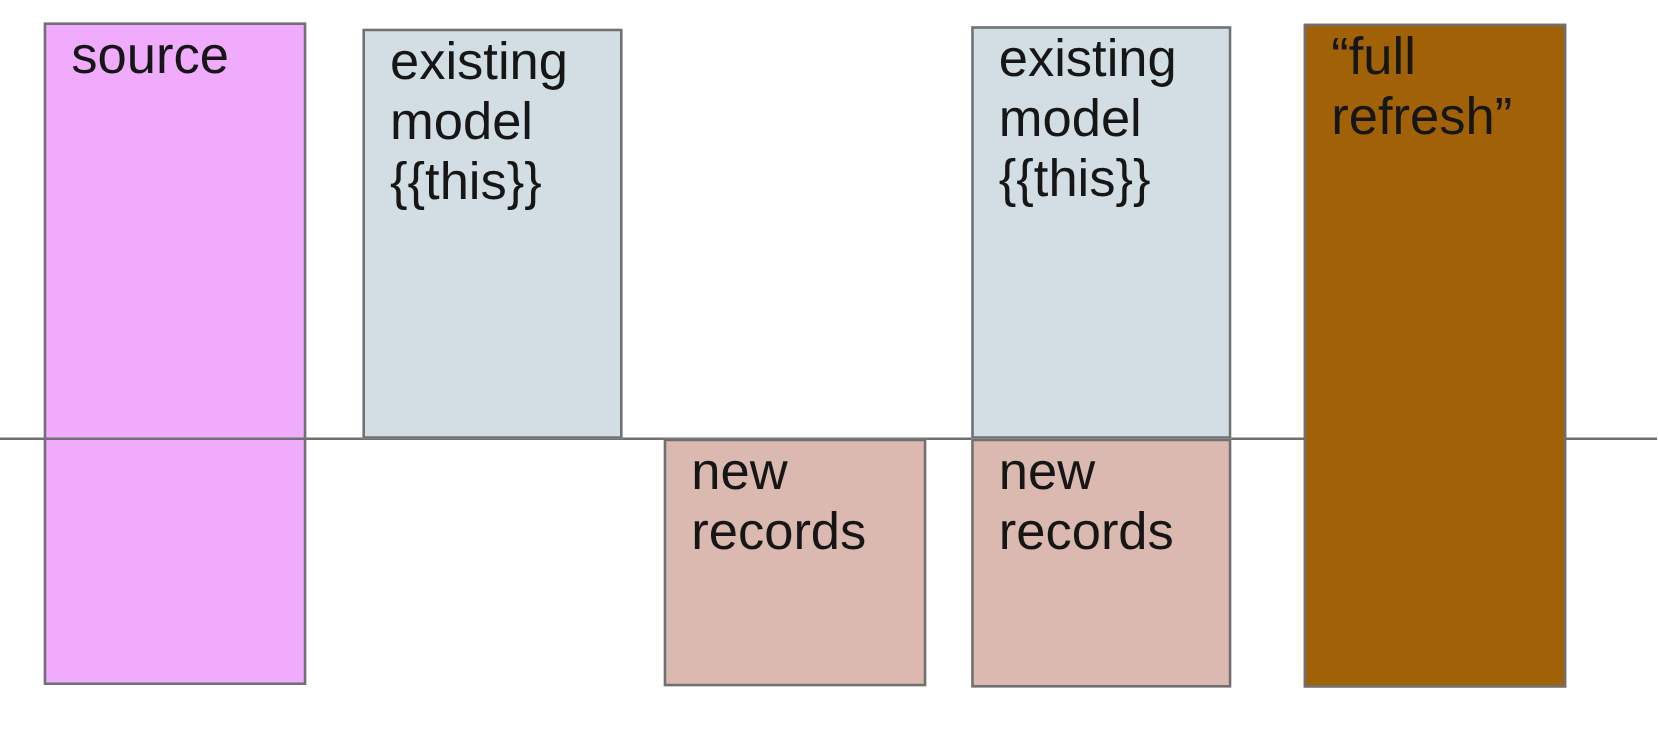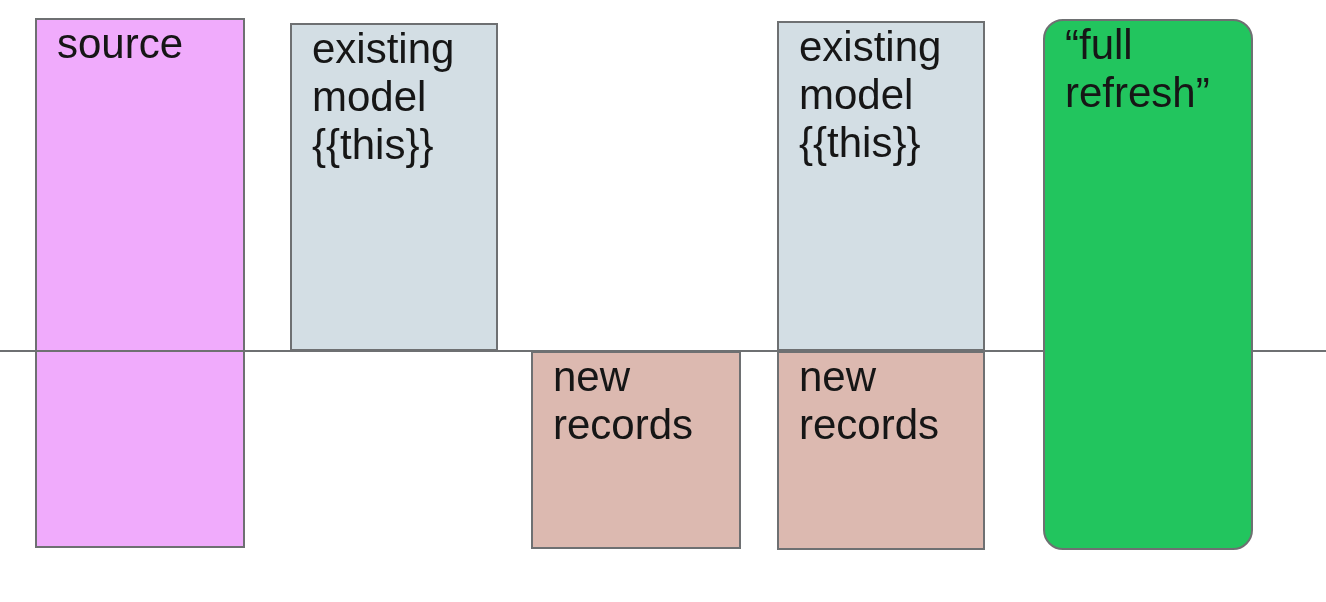--- a/index.html
+++ b/index.html
@@ -74,18 +74,18 @@
     <span class="label">existing
 model
 {{this}}</span>
   </div>
 
   <div class="box box-new-records-2" style="background-color: rgb(220, 185, 176);">
     <span class="label">new
 records</span>
   </div>
 
-  <div class="box box-full-refresh" style="background-color: #22c55e; border-radius: 20px;">
+  <div class="box box-full-refresh" style="background-color: #a16207;">
     <span class="label">“full
 refresh”</span>
   </div>
 
 </div>
 
 </body></html>

